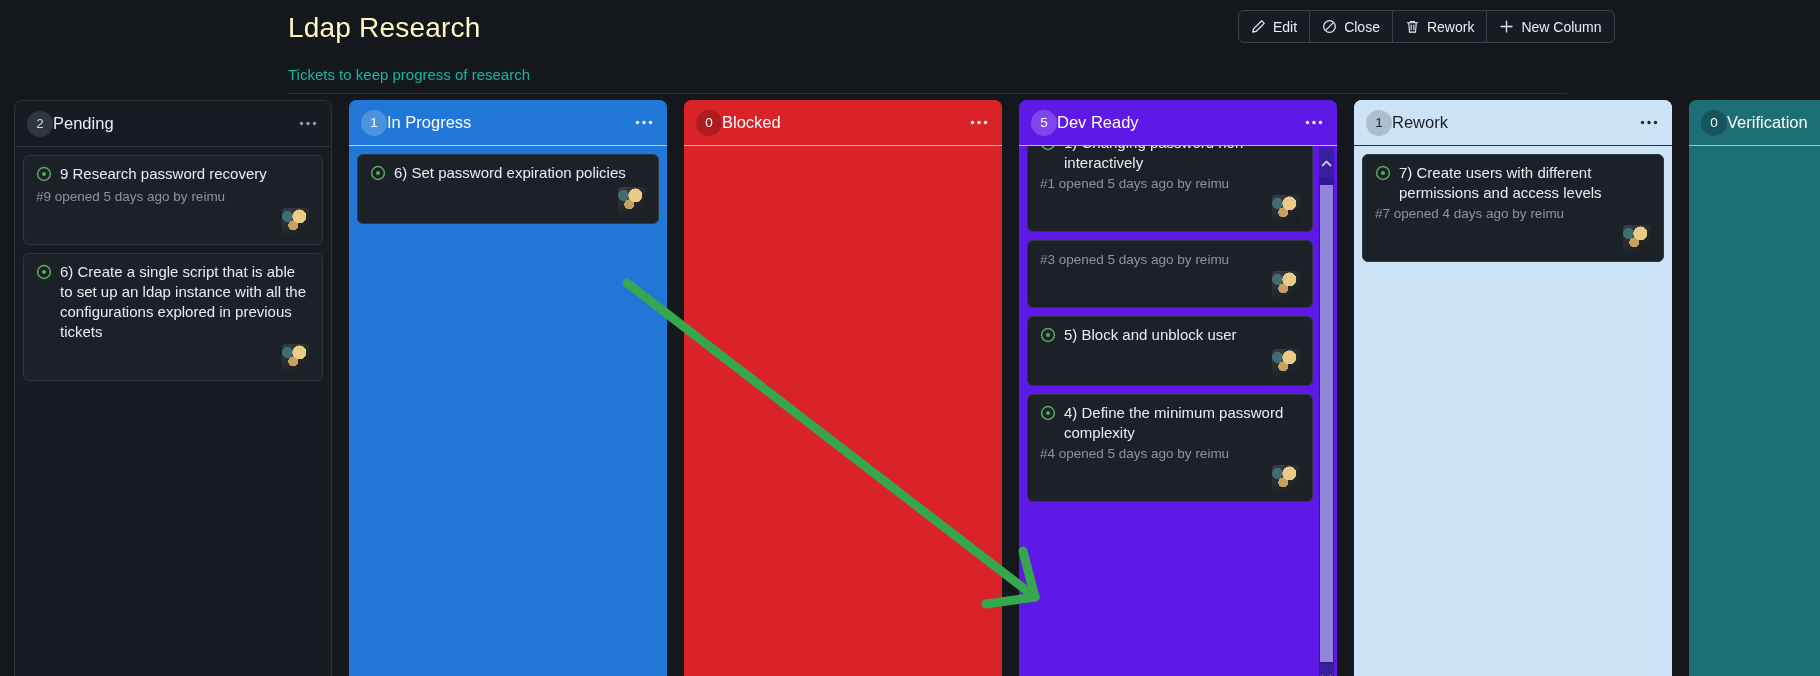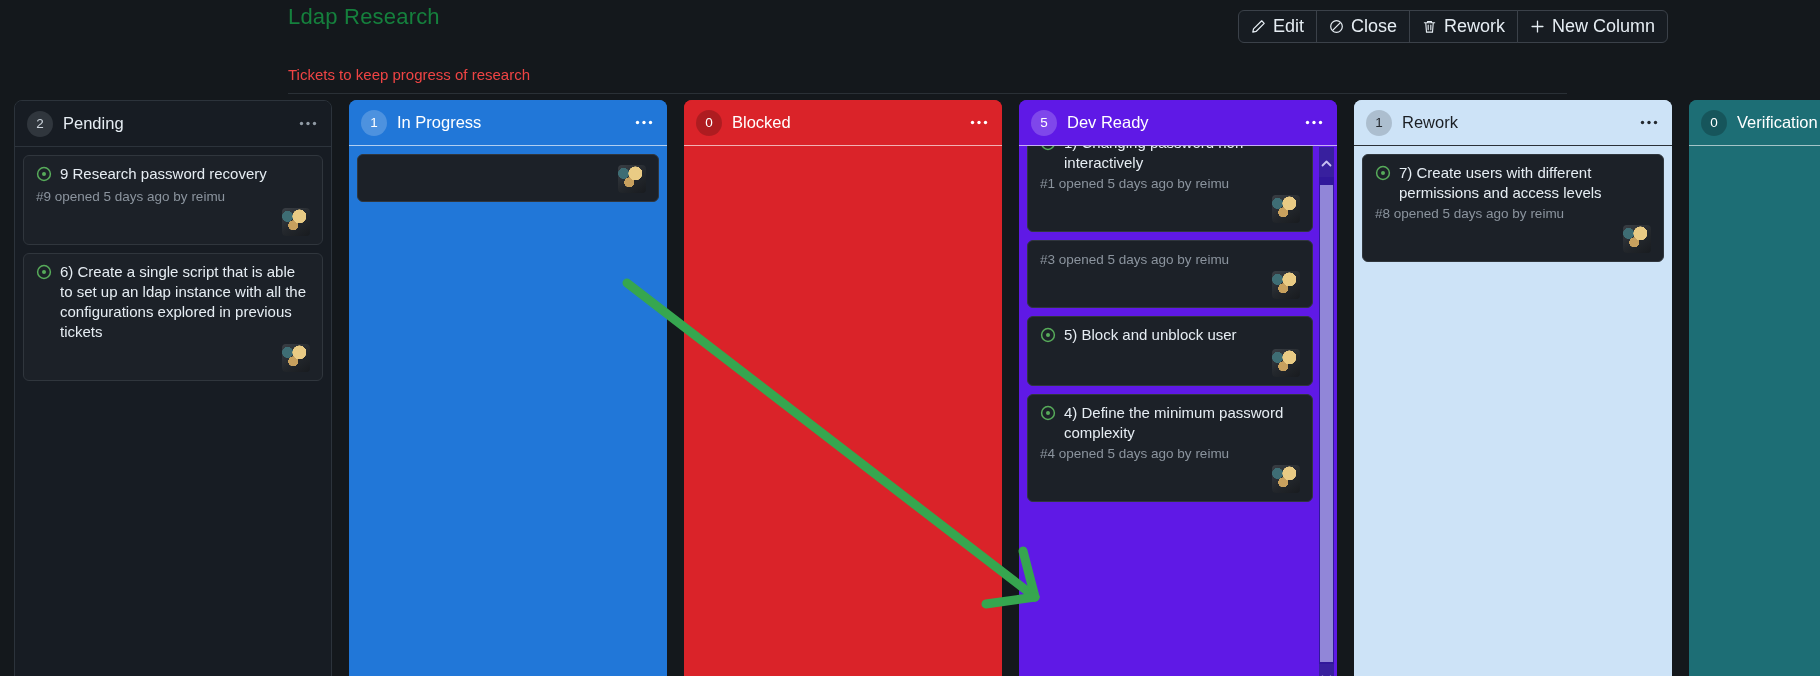--- a/index.html
+++ b/index.html
@@ -1,26 +1,26 @@
 <!DOCTYPE html>
 <html><head>
 <meta charset="utf-8">
 <style>
   * { margin:0; padding:0; box-sizing:border-box; }
   body { font-family:"Liberation Sans", sans-serif; background:#14181c; }
   .screen { position:relative; width:1820px; height:676px; background:#14181c; overflow:hidden; }
 
   
-  .page-title { position:absolute; left:288px; top:4px; font-size:22px; font-weight:400; color:#15803d; letter-spacing:.2px; }
-  .page-desc  { position:absolute; left:288px; top:66px; font-size:15px; color:#ef4444; }
+  .page-title { position:absolute; left:288px; top:12px; font-size:28px; font-weight:400; color:#fef9c3; letter-spacing:.2px; }
+  .page-desc  { position:absolute; left:288px; top:66px; font-size:15px; color:#14b8a6; }
   .header-divider { position:absolute; left:288px; top:93px; width:1279px; height:1px; background:#2a3036; }
 
   .btn-group { position:absolute; left:1238px; top:10px; height:33px; display:flex; }
   .gh-btn { display:flex; align-items:center; justify-content:center; gap:7px; height:33px;
-            background:#171c22; border:1px solid #3b4149; color:#e6edf3; font-size:18px;
+            background:#171c22; border:1px solid #3b4149; color:#e6edf3; font-size:14px;
             cursor:pointer; margin-left:-1px; padding:0 12px; white-space:nowrap; }
   .gh-btn:first-child { border-radius:6px 0 0 6px; margin-left:0; }
   .gh-btn:last-child  { border-radius:0 6px 6px 0; }
   .gh-btn svg { display:block; }
 
   
   .column { position:absolute; top:100px; width:318px; height:590px; border-radius:8px; overflow:hidden; }
   .col-pending      { left:14px;   background:#171c23; border:1px solid #2c333b; }
   .col-inprogress   { left:349px;  background:#2177d8; }
   .col-blocked      { left:684px;  background:#da2329; }
@@ -36,21 +36,21 @@
   .col-rework .col-header       { border-bottom:1px solid #2b3138; background:#cde3f7; }
   .col-verification .col-header { border-bottom:1px solid rgba(255,255,255,.6); background:#1d6e75; }
 
   .count-badge { width:26px; height:26px; border-radius:50%; display:flex; align-items:center; justify-content:center;
                  font-size:13.5px; color:#fff; background:rgba(255,255,255,.2); flex:0 0 auto; }
   .col-pending .count-badge { background:#30363d; color:#cdd5dd; }
   .col-blocked .count-badge { background:rgba(0,0,0,.2); }
   .col-rework .count-badge  { background:rgba(0,0,0,.16); color:#24292f; }
   .col-verification .count-badge { background:rgba(0,0,0,.22); }
 
-  .col-title { margin-left:10px; font-size:16.5px; color:#ffffff; }
+  .col-title { font-size:16.5px; color:#ffffff; }
   .col-pending .col-title { color:#e6edf3; }
   .col-rework .col-title  { color:#1b1f24; }
 
   .kebab-btn { margin-left:auto; background:none; border:none; cursor:pointer; padding:4px 2px; display:flex; }
   .kebab-btn svg { display:block; }
 
   .cards { padding:8px; display:flex; flex-direction:column; gap:8px; position:relative; z-index:1; }
   .col-devready .cards { padding:8px 24px 8px 8px; }
   .col-devready .cards .card:first-child { margin-top:-30px; }
 
@@ -169,20 +169,27 @@
             <svg width="18" height="5" viewBox="0 0 18 5">
               <circle cx="2.5" cy="2.5" r="1.7" fill="#ffffff"></circle>
               <circle cx="9" cy="2.5" r="1.7" fill="#ffffff"></circle>
               <circle cx="15.5" cy="2.5" r="1.7" fill="#ffffff"></circle>
             </svg>
           </span>
       </button>
     </div>
     <div class="cards">
       <div class="card">
+        <div class="card-title-row">
+          <span class="issue-icon"><svg width="16" height="16" viewBox="0 0 16 16">
+                <circle cx="8" cy="8" r="6.4" fill="none" stroke="#57ab5a" stroke-width="1.5"></circle>
+                <circle cx="8" cy="8" r="2" fill="#57ab5a"></circle>
+              </svg></span>
+          <span class="card-title">6) Set password expiration policies</span>
+        </div>
         <div class="card-avatar"></div>
       </div>
     </div>
   </section>
 
   <section class="column col-blocked">
     <div class="col-header">
       <span class="count-badge">0</span>
       <span class="col-title">Blocked</span>
       <button class="kebab-btn">
@@ -281,21 +288,21 @@
     </div>
     <div class="cards">
       <div class="card">
         <div class="card-title-row">
           <span class="issue-icon"><svg width="16" height="16" viewBox="0 0 16 16">
                 <circle cx="8" cy="8" r="6.4" fill="none" stroke="#57ab5a" stroke-width="1.5"></circle>
                 <circle cx="8" cy="8" r="2" fill="#57ab5a"></circle>
               </svg></span>
           <span class="card-title">7) Create users with different permissions and access levels</span>
         </div>
-        <div class="card-meta">#8 opened 5 days ago by reimu</div>
+        <div class="card-meta">#7 opened 4 days ago by reimu</div>
         <div class="card-avatar"></div>
       </div>
     </div>
   </section>
 
   <section class="column col-verification">
     <div class="col-header">
       <span class="count-badge">0</span>
       <span class="col-title">Verification</span>
 

